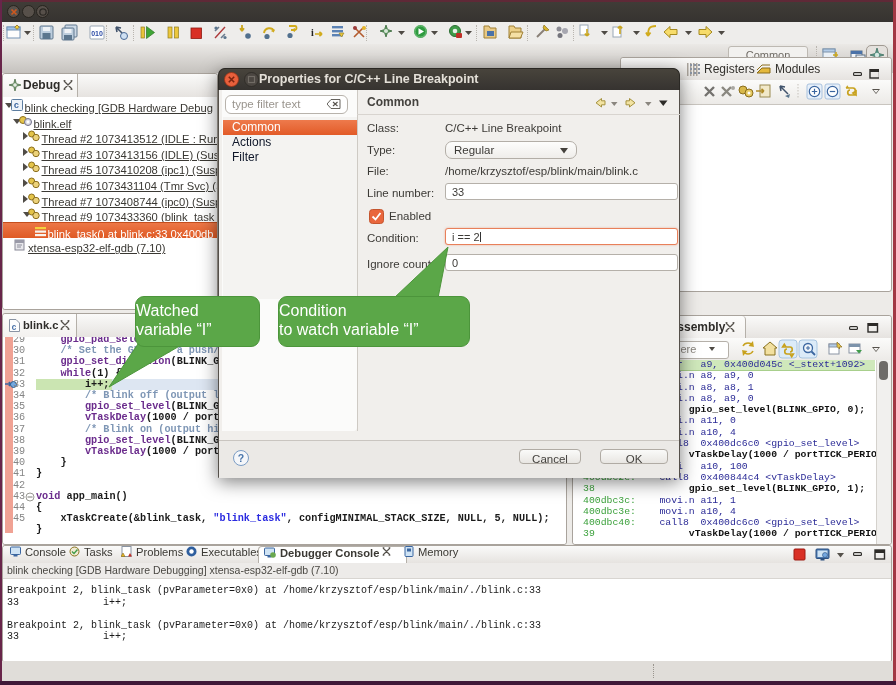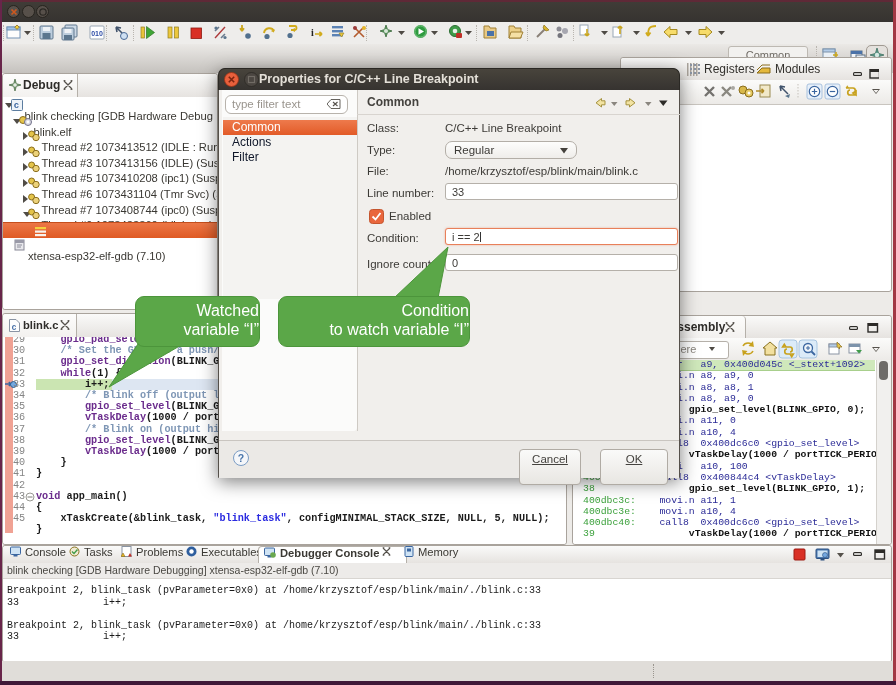--- a/index.html
+++ b/index.html
@@ -20,32 +20,32 @@
 
 #qa{left:728px;top:46px;width:78px;height:18px;border:1px solid #bdb9b2;border-radius:3px;color:#6e6a64;font-size:11px;text-align:center;line-height:17px;background:#f2f1ef;}
 
 .panel{position:absolute;background:#fff;border:1px solid #a9a39c;border-radius:3px;}
 .tabbar{position:absolute;left:0;top:0;right:0;height:23px;background:linear-gradient(#fafaf9,#e6e3e0);border-bottom:1px solid #b5b0a9;border-radius:3px 3px 0 0;}
 .tab{position:absolute;top:0;height:23px;background:linear-gradient(#fdfdfc,#f3f1ef);border-right:1px solid #b5b0a9;border-radius:4px 4px 0 0;}
 .tab .lbl{font-weight:bold;font-size:12px;color:#2e2c29;}
 .minmax{position:absolute;top:6px;width:26px;height:10px;}
 
 .trow{position:absolute;left:0;right:0;height:15.6px;font-size:11.2px;color:#3a3833;white-space:nowrap;line-height:15.6px;}
-.trow .tt{position:absolute;top:12px;}
+.trow .tt{position:absolute;top:4px;text-decoration:underline;}
 .trow .ti{position:absolute;top:2px;}
 .tw{position:absolute;width:0;height:0;border-left:4px solid transparent;border-right:4px solid transparent;border-top:5px solid #50;border-top:5px solid #504c46;}
 .te{position:absolute;width:0;height:0;border-top:4px solid transparent;border-bottom:4px solid transparent;border-left:5px solid #504c46;}
 
-.callout{position:absolute;background:#5ba748;border:1px solid #4c953b;border-radius:9px;color:#fff;font-size:16px;text-align:right;line-height:19.2px;padding-top:4px;box-sizing:border-box;}
+.callout{position:absolute;background:#5ba748;border:1px solid #4c953b;border-radius:9px;color:#fff;font-size:16px;text-align:left;line-height:19.2px;padding-top:4px;box-sizing:border-box;}
 
 #consoletext{font-family:"Liberation Mono",monospace;font-size:10px;line-height:11.5px;white-space:pre;color:#1a1a1a;}
 .fl{font-size:11.5px;color:#3c3a36;}
 .fv{font-size:11.5px;color:#3c3a36;}
 .fi{width:233px;height:17px;background:#fff;border:1px solid #b5b0a9;border-radius:3px;font-size:11px;color:#3c3a36;line-height:16px;padding-left:6px;box-sizing:border-box;}
-.btn{height:36px;background:linear-gradient(#fafaf9,#e8e6e2);border:1px solid #b0aba4;border-radius:4px;font-size:11.5px;color:#44423e;text-align:center;line-height:19px;box-sizing:border-box;text-decoration:underline;}
+.btn{height:15px;background:linear-gradient(#fafaf9,#e8e6e2);border:1px solid #b0aba4;border-radius:4px;font-size:11.5px;color:#44423e;text-align:center;line-height:19px;box-sizing:border-box;}
 .ctab{position:absolute;top:0;height:17px;display:flex;align-items:flex-start;padding:0 5px;font-size:11.2px;color:#3a3833;}
 .ctab svg{margin-right:4px;}
 #ctabactive{background:#fff;border:1px solid #b5b0a9;border-bottom:none;border-radius:4px 4px 0 0;}
 .mono{font-family:"Liberation Mono",monospace;}
 .kw{color:#6a2b8c;}
 .fn{color:#6a2b8c;}
 .cm{color:#7e96b5;}
 .str{color:#2a2ae0;}
 .adr{color:#3aa03a;}
 .ins{color:#2a2a96;}

